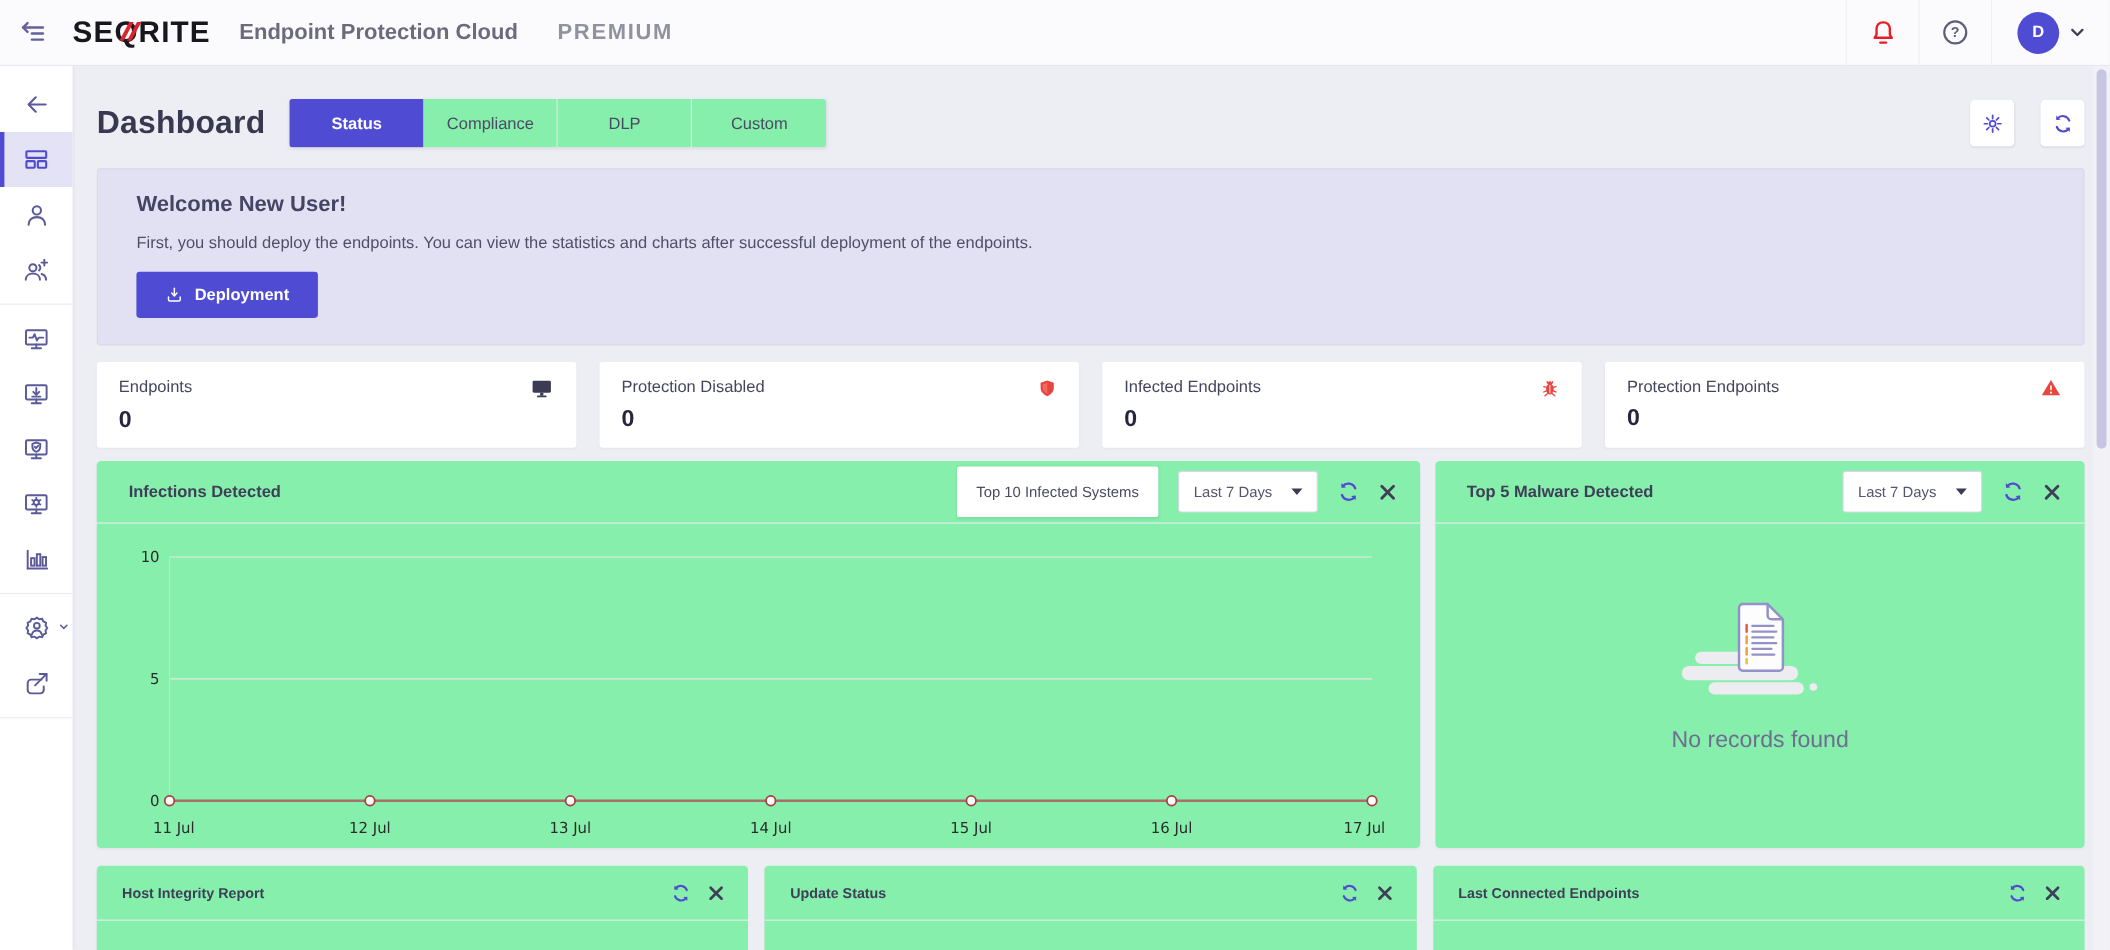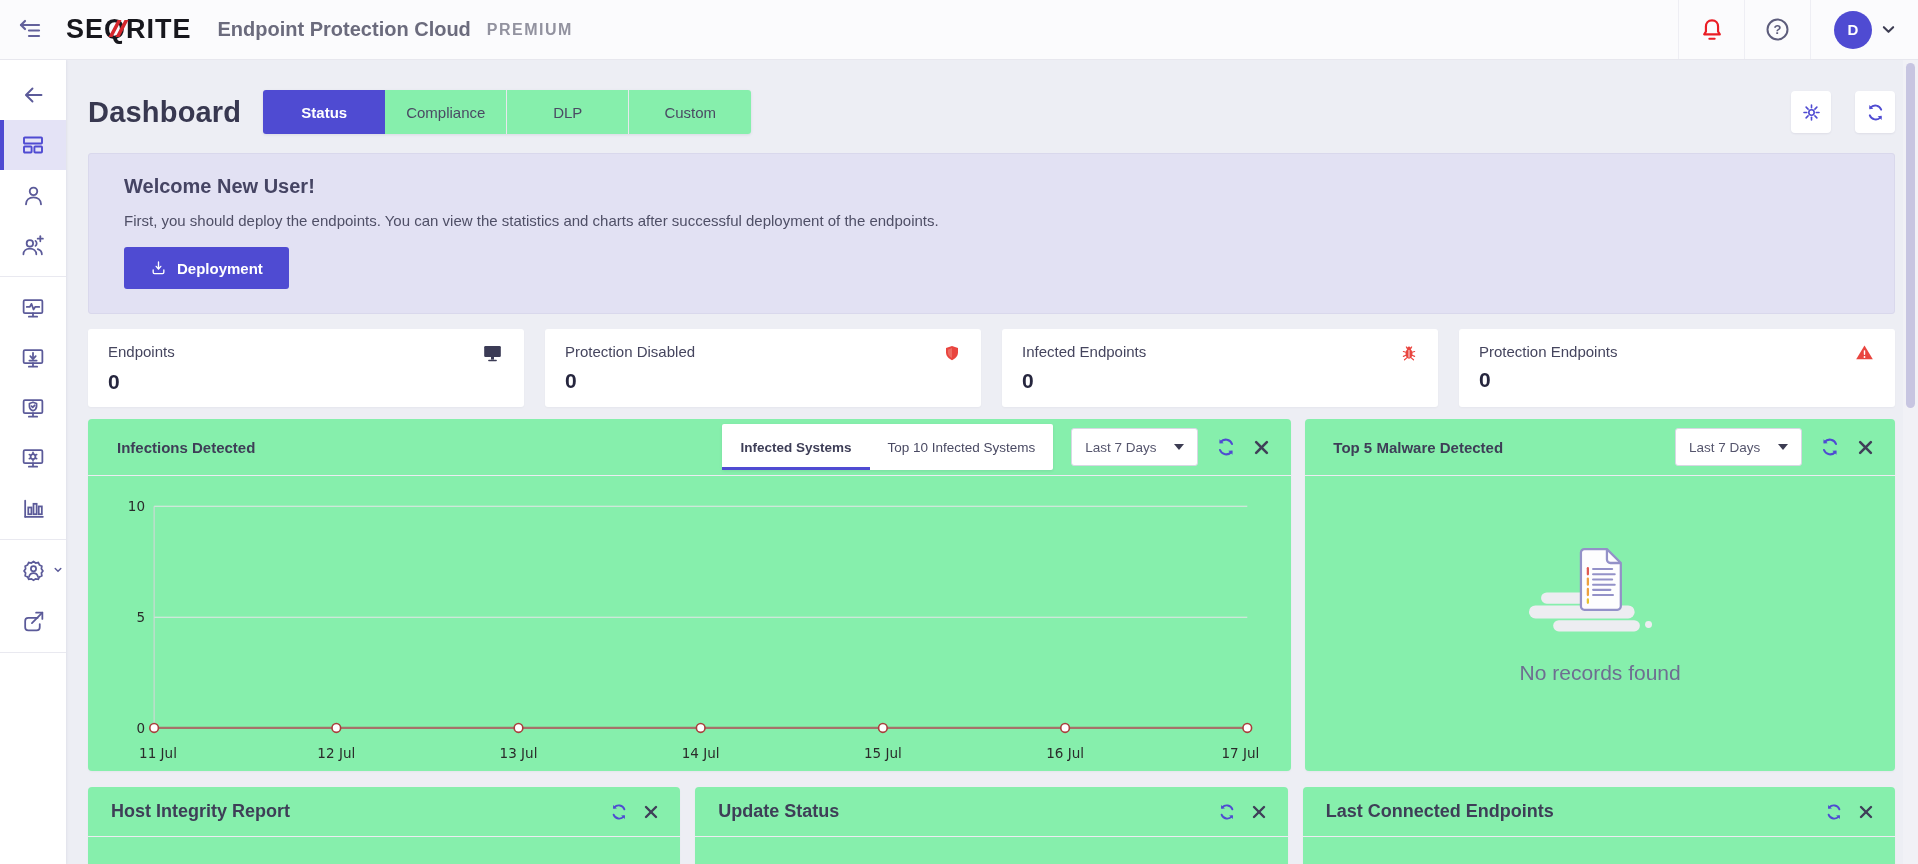--- a/index.html
+++ b/index.html
@@ -23,21 +23,21 @@
 
   
   .topbar{height:60px;background:#fbfbfd;border-bottom:1px solid #e7e7ee;display:flex;align-items:center;position:relative;z-index:5;}
   .collapse-btn{width:58px;display:flex;justify-content:center;align-items:center;cursor:pointer;}
   .brand{position:relative;font-weight:800;font-size:27px;letter-spacing:1px;color:#17171d;margin-left:8px;}
   .brand .q-slashes{position:absolute;left:41px;top:4px;width:22px;height:20px;pointer-events:none;}
   .brand .q-slashes i{position:absolute;top:2px;width:4px;height:17px;background:#d6252b;transform:skewX(-28deg);}
   .brand .q-slashes i:nth-child(1){left:6px;}
   .brand .q-slashes i:nth-child(2){left:13px;}
   .product-name{margin-left:26px;font-size:20px;font-weight:700;color:#6b6b7d;}
-  .edition{margin-left:16px;font-size:16px;font-weight:600;letter-spacing:1.5px;color:#92929f;}
+  .edition{margin-left:36px;font-size:20px;font-weight:600;letter-spacing:1.5px;color:#92929f;}
   .topbar-right{margin-left:auto;display:flex;align-items:stretch;height:100%;}
   .topbar-cell{display:flex;align-items:center;justify-content:center;width:66px;border-left:1px solid #eeeef4;cursor:pointer;}
   .topbar-cell.account{width:108px;gap:10px;}
   .avatar{width:38px;height:38px;border-radius:50%;background:var(--accent);color:#fff;font-size:15px;font-weight:700;display:flex;align-items:center;justify-content:center;}
 
   
   .shell{display:flex;height:804px;}
   .sidebar{width:66px;background:#fff;box-shadow:1px 0 2px rgba(40,40,80,.06);display:flex;flex-direction:column;align-items:stretch;padding-top:10px;flex:none;}
   .side-item{height:50px;display:flex;align-items:center;justify-content:center;color:var(--sidebar-icon);cursor:pointer;position:relative;}
   .side-item.active{background:var(--accent-light-bg);color:var(--accent);}
@@ -73,21 +73,21 @@
   
   .panels-row{margin-top:12px;display:grid;grid-template-columns:1204fr 590fr;gap:14px;}
   .bottom-row{margin-top:16px;display:grid;grid-template-columns:repeat(3,1fr);gap:15px;}
   .panel{background:#86efac;border-radius:4px;box-shadow:0 1px 2px rgba(40,40,80,.04);display:flex;flex-direction:column;}
   .panel-main{height:352px;}
   .panel-bottom{height:140px;}
   .panel-header{display:flex;align-items:center;padding:0 22px 0 29px;border-bottom:1px solid #ececf2;flex:none;}
   .panel-main .panel-header{height:57px;}
   .panel-bottom .panel-header{height:50px;padding-left:23px;}
   .panel-title{font-size:15px;font-weight:700;color:#3e3e57;}
-  .panel-bottom .panel-title{font-size:18px;}
+  .panel-bottom .panel-title{font-size:13px;}
   .header-right{margin-left:auto;display:flex;align-items:center;gap:18px;}
   .sub-tabs{display:flex;box-shadow:0 1px 3px rgba(40,40,80,.10);border-radius:2px;background:#fff;}
   .sub-tab{height:46px;padding:0 18px;display:flex;align-items:center;font-size:13.5px;color:#4a4a63;cursor:pointer;position:relative;white-space:nowrap;}
   .sub-tab.active{font-weight:700;color:#3e3e57;}
   .sub-tab.active::after{content:"";position:absolute;left:0;right:0;bottom:0;height:3px;background:var(--accent);}
   .dropdown{display:flex;align-items:center;gap:14px;height:38px;padding:0 13px;border:1px solid #d7d7e3;border-radius:3px;background:#fff;font-size:13.5px;color:#55556d;cursor:pointer;min-width:127px;}
   .caret{width:0;height:0;border-left:5px solid transparent;border-right:5px solid transparent;border-top:6px solid #3c3c52;margin-left:auto;}
   .hdr-icon{display:flex;align-items:center;cursor:pointer;}
 
   .chart-wrap{padding:16px 26px 0 26px;flex:1;}
@@ -355,21 +355,20 @@
         <div class="stat-value">0</div>
       </div>
     </section>
 
     <section class="panels-row">
       <div class="panel panel-main">
         <div class="panel-header">
           <span class="panel-title">Infections Detected</span>
           <div class="header-right">
             <div class="sub-tabs">
-              <div class="sub-tab active">Infected Systems</div>
               <div class="sub-tab">Top 10 Infected Systems</div>
             </div>
             <div class="dropdown">
               <span>Last 7 Days</span>
               <span class="caret"></span>
             </div>
             <span class="hdr-icon">
               <svg width="20" height="20" viewBox="0 0 24 24" fill="none" stroke="var(--accent)" stroke-width="2.5" stroke-linecap="round">
                 <path d="M19.2 8.4A8 8 0 0 0 5.6 6.0"></path>
                   <polygon points="4.2,2.6 4.2,7.8 9.2,7.4" fill="var(--accent)" stroke="none"></polygon>

